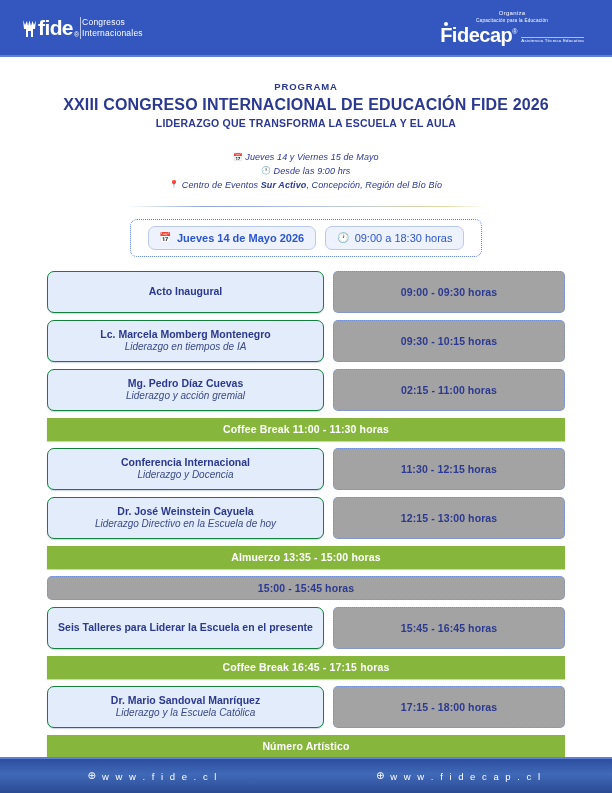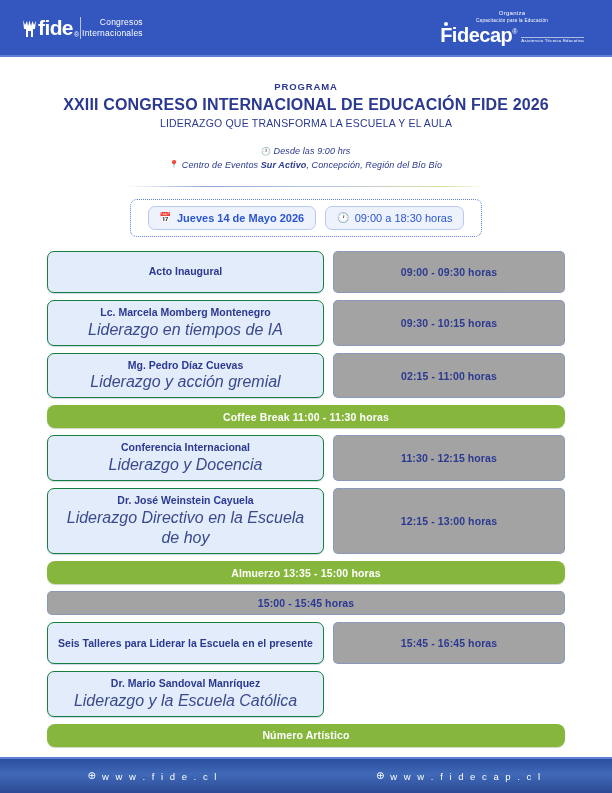--- a/index.html
+++ b/index.html
@@ -57,21 +57,20 @@
   .fide-divider {
     width: 1px;
     height: 22px;
     background: rgba(255,255,255,0.65);
   }
   .fide-sub {
     color: #ffffff;
     font-size: 8.5px;
     line-height: 1.25;
     letter-spacing: 0.2px;
-    text-align: right;
   }
 
   .fidecap-lockup {
     text-align: center;
     color: #ffffff;
     line-height: 1;
     padding-right: 10px;
   }
   .fidecap-organiza {
     font-size: 6px;
@@ -124,24 +123,24 @@
   }
   .congress-title {
     font-size: 16px;
     font-weight: bold;
     letter-spacing: 0.15px;
     color: #2b3990;
     margin-bottom: 3px;
   }
   .congress-sub {
     font-size: 10.5px;
-    font-weight: normal;
+    font-weight: bold;
     letter-spacing: 0.2px;
     color: #2b3990;
-    margin-bottom: 16px;
+    margin-bottom: 22px;
   }
   .meta-line {
     font-size: 9px;
     font-style: italic;
     color: #2b3990;
     line-height: 1.55;
     letter-spacing: 0.1px;
   }
   .meta-line .strong { font-weight: bold; }
   .meta-ico {
@@ -218,21 +217,21 @@
     padding: 5px 10px;
     box-sizing: border-box;
   }
   .topic-title {
     font-size: 10.5px;
     font-weight: bold;
     color: #2b3990;
     line-height: 1.22;
   }
   .topic-sub {
-    font-size: 16px;
+    font-size: 10px;
     font-style: italic;
     color: #3a4a8c;
     line-height: 1.25;
     margin-top: 1px;
   }
   .cell-time {
     flex: 1 1 auto;
     background: #a3a3a3;
     border: 1px dotted #6f8fd8;
     border-radius: 5px;
@@ -244,21 +243,21 @@
     box-sizing: border-box;
   }
   .time-text {
     font-size: 10.5px;
     font-weight: bold;
     color: #2b3990;
     letter-spacing: 0.1px;
   }
   .row-break {
     background: #86b73c;
-    border-radius: 8px;
+    border-radius: 0;
     min-height: 23px;
     display: flex;
     align-items: center;
     justify-content: center;
     text-align: center;
     box-shadow: 0 1px 1px rgba(90,120,60,0.3);
   }
   .break-text {
     color: #ffffff;
     font-size: 10.5px;
@@ -327,20 +326,23 @@
 
 </div>
 
 <div class="doc-head">
   <div class="prog-word">PROGRAMA</div>
   <div class="congress-title">XXIII CONGRESO INTERNACIONAL DE EDUCACIÓN FIDE 2026</div>
   <div class="congress-sub">LIDERAZGO QUE TRANSFORMA LA ESCUELA Y EL AULA</div>
 
   <div class="meta-line">
     <div>
+      <span class="meta-ico">📅</span><span>Jueves 14 y Viernes 15 de Mayo</span>
+    </div>
+    <div>
       <span class="meta-ico">🕐</span><span>Desde las 9:00 hrs</span>
     </div>
     <div>
       <span class="meta-ico">📍</span><span>Centro de Eventos </span><span class="strong">Sur Activo</span><span>, Concepción, Región del Bío Bío</span>
     </div>
   </div>
 
   <div class="head-rule"></div>
 </div>
 
@@ -422,25 +424,31 @@
 
   <div class="row">
     <div class="cell-topic">
       <div class="topic-title">Seis Talleres para Liderar la Escuela en el presente</div>
     </div>
     <div class="cell-time">
       <span class="time-text">15:45 - 16:45 horas</span>
     </div>
   </div>
 
+  <div class="row-break">
+    <span class="break-text">Coffee Break  16:45 - 17:15 horas</span>
+  </div>
 
   <div class="row">
     <div class="cell-topic">
       <div class="topic-title">Dr. Mario Sandoval Manríquez</div>
       <div class="topic-sub">Liderazgo y la Escuela Católica</div>
+    </div>
+    <div class="cell-time">
+      <span class="time-text">17:15 - 18:00 horas</span>
     </div>
   </div>
 
   <div class="row-break">
     <span class="break-text">Número Artístico</span>
   </div>
 
 </div>
 
 <div class="footer">

